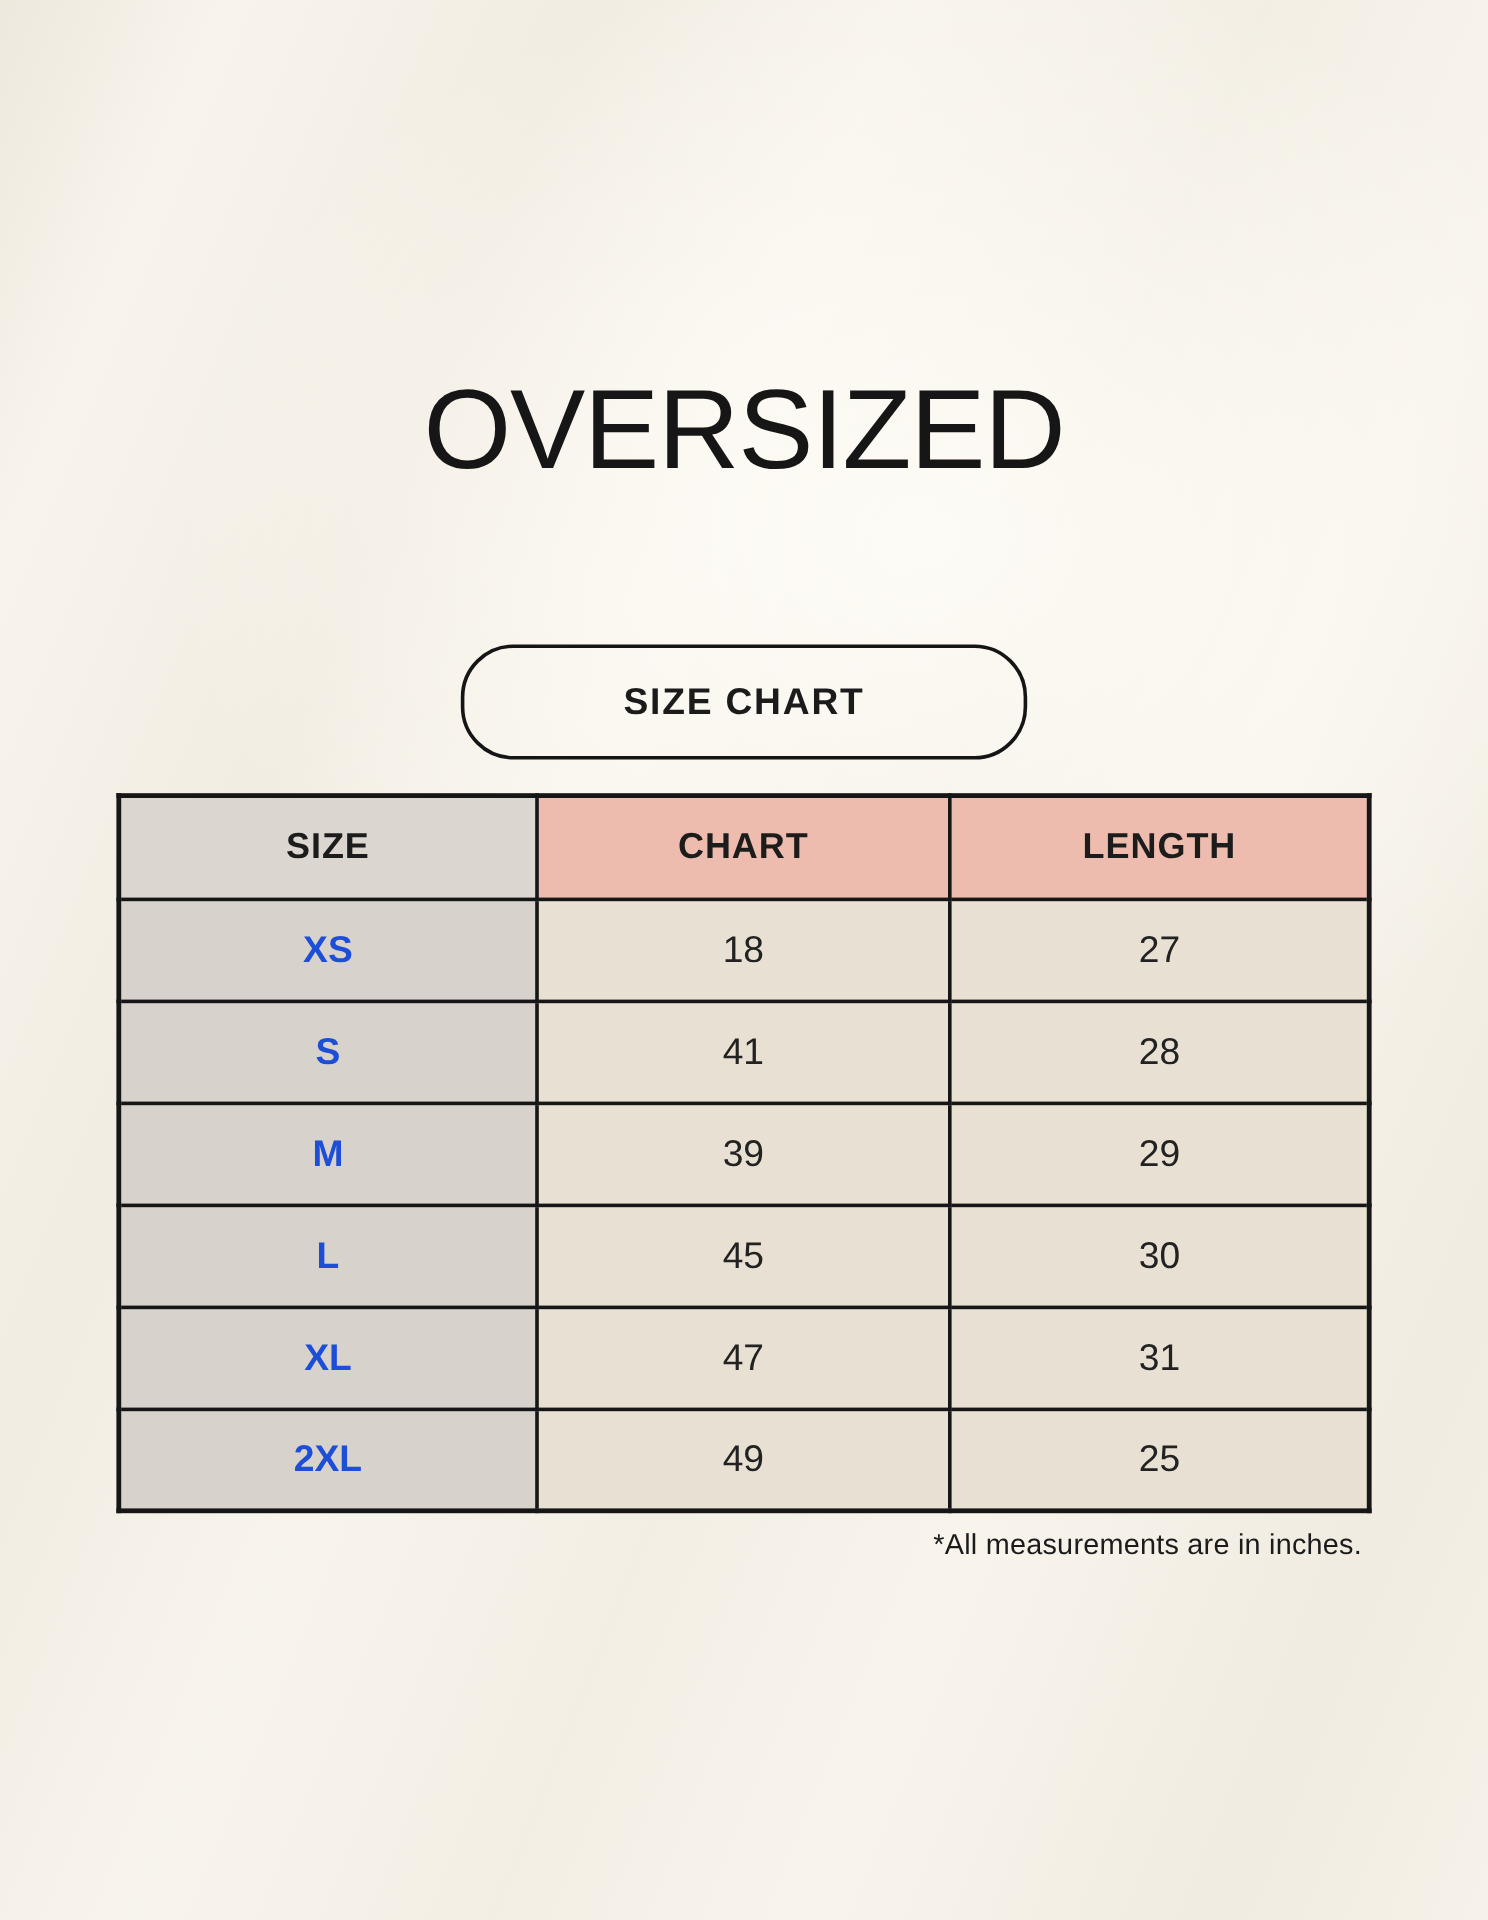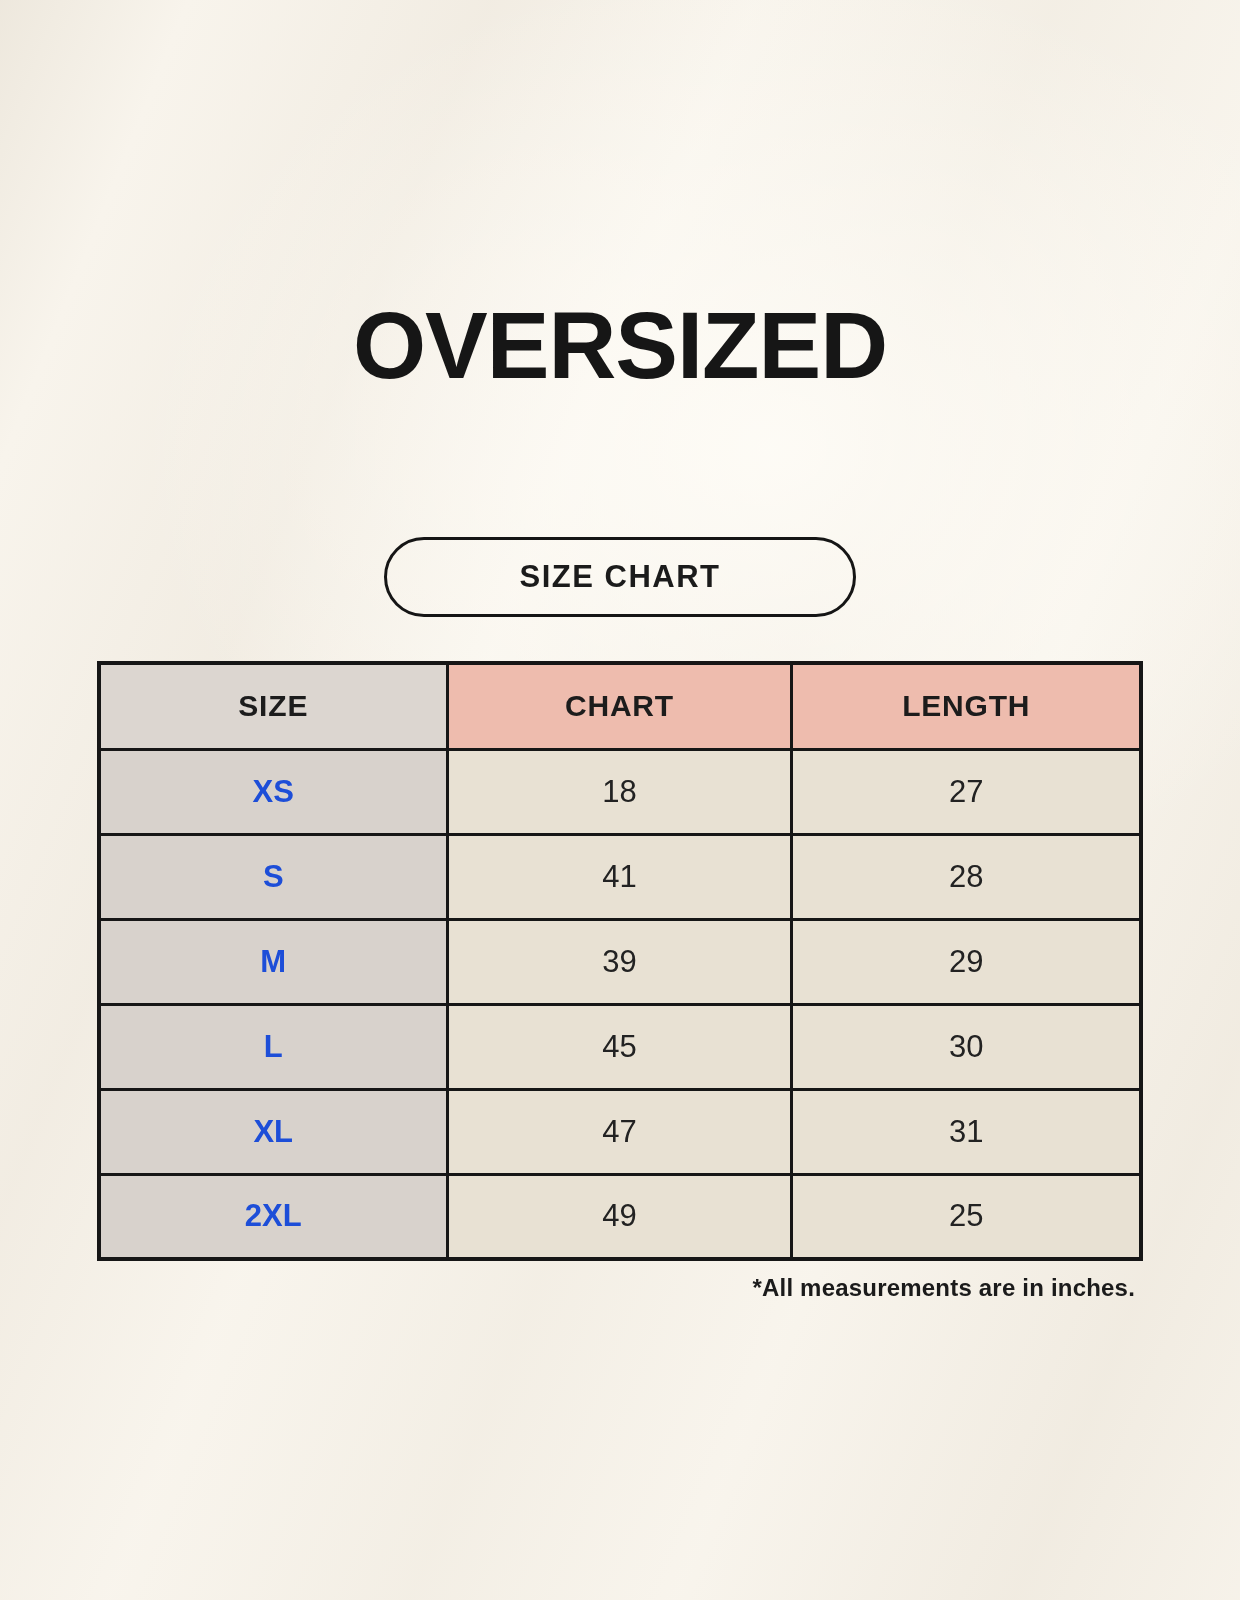--- a/index.html
+++ b/index.html
@@ -22,35 +22,35 @@
         rgba(250,247,240,0.15) 40%,
         rgba(236,230,218,0.40) 56%,
         rgba(250,247,240,0.10) 70%,
         rgba(232,225,212,0.45) 88%,
         rgba(242,237,227,0.30) 100%);
   }
 
   .title {
     position: absolute;
     top: 300px; left: 0; right: 0;
-    margin: 0;
+    margin: 12px;
     text-align: center;
     font-size: 94px;
     line-height: 91px;
-    font-weight: 700;
+    font-weight: 400;
     letter-spacing: -1px;
     color: #161616;
   }
   .title span { display: block; }
 
   .pill-btn {
     position: absolute;
     top: 537px; left: 50%;
     transform: translateX(-50%);
-    width: 472px; height: 80px;
+    width: 472px; height: 96px;
     box-sizing: border-box;
     border: 3px solid #151515;
     border-radius: 44px;
     background: transparent;
     display: flex; align-items: center; justify-content: center;
     cursor: pointer;
   }
   .pill-btn span {
     font-size: 31px;
     font-weight: 700;
@@ -98,21 +98,21 @@
   }
 
   .footnote {
     position: absolute;
     top: 1274px; left: 97px;
     width: 1046px;
     box-sizing: border-box;
     padding-right: 8px;
     text-align: right;
     font-size: 24px;
-    font-weight: 700;
+    font-weight: 400;
     letter-spacing: 0.2px;
     color: #1b1b1b;
   }
 </style>
 </head>
 <body>
 
 <div class="canvas">
 
   <h1 class="title">

